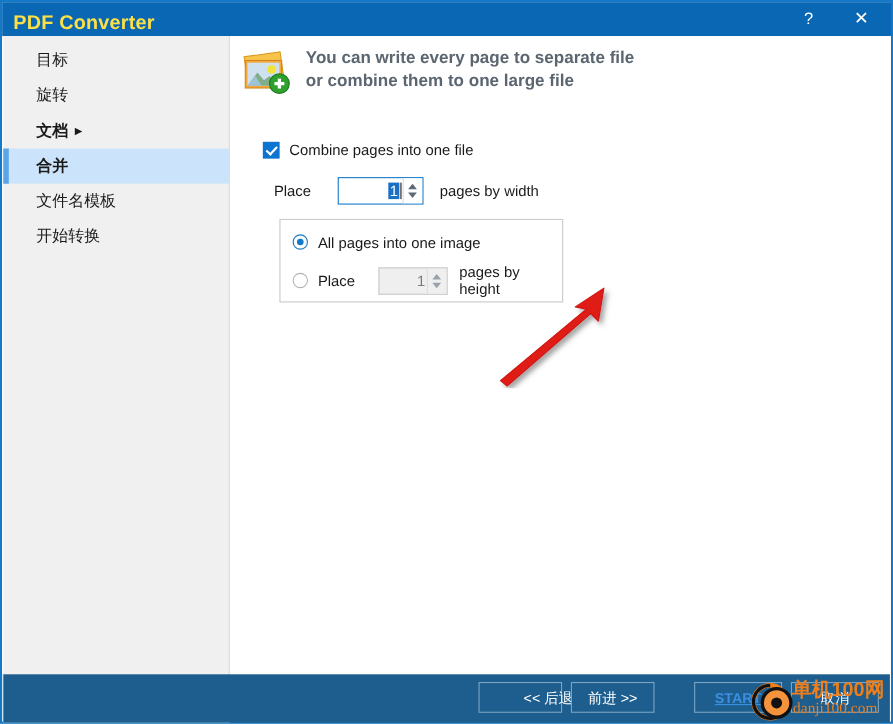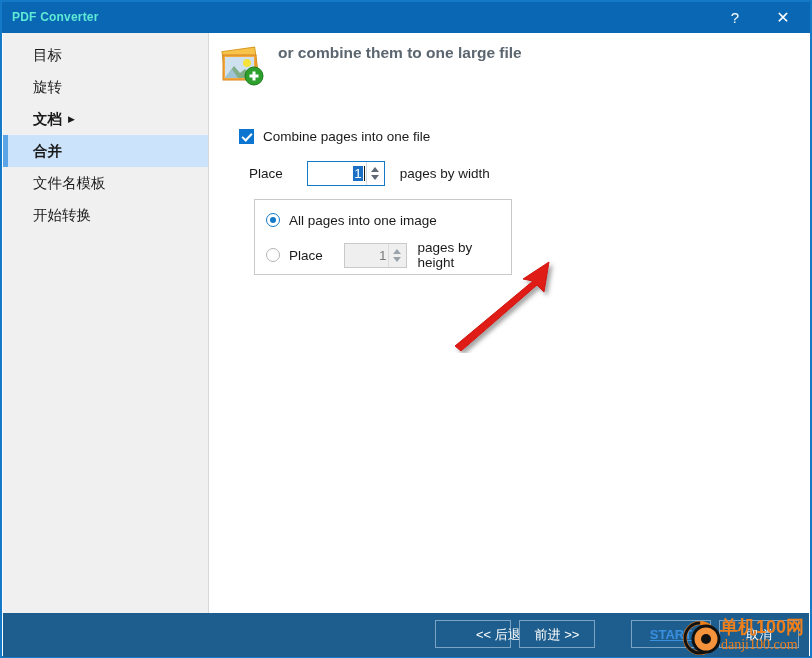--- a/index.html
+++ b/index.html
@@ -30,24 +30,24 @@
     left: 0; top: 0;
     width: 808px;
     height: 31px;
     background: #0967b4;
     color: #ffffff;
   }
   #title-text {
     position: absolute;
     left: 10px;
     top: 8px;
-    font-size: 12px;
+    font-size: 18px;
     font-weight: bold;
     letter-spacing: 0.2px;
-    color: #5eead4;
+    color: #fde047;
   }
   .titlebar-btn {
     position: absolute;
     top: 0;
     width: 44px;
     height: 31px;
     color: #ffffff;
     font-size: 15px;
     line-height: 31px;
     text-align: center;
@@ -422,20 +422,21 @@
           <rect x="3" y="10" width="33" height="25" fill="#f5a93c" stroke="#d4861e" stroke-width="1"></rect>
           <rect x="5" y="12" width="29" height="21" fill="#cfe0ef"></rect>
           <circle cx="27" cy="18" r="4" fill="#f5e23a"></circle>
           <path d="M5 33 L14 21 L20 28 L25 24 L34 33 Z" fill="#7fae87"></path>
           <path d="M5 33 L12 24 L18 33 Z" fill="#9ec3d4"></path>
           <circle cx="34" cy="31" r="9" fill="#2ea02e" stroke="#1c7a1c" stroke-width="1"></circle>
           <rect x="29.5" y="29.5" width="9" height="3" fill="#ffffff"></rect>
           <rect x="32.5" y="26.5" width="3" height="9" fill="#ffffff"></rect>
         </svg>
         <div id="header-text">
+          <div>You can write every page to separate file</div>
           <div>or combine them to one large file</div>
         </div>
       </div>
 
       <div id="combine-row">
         <span class="cb"></span>
         <span id="combine-label">Combine pages into one file</span>
       </div>
 
       <div id="width-row">

